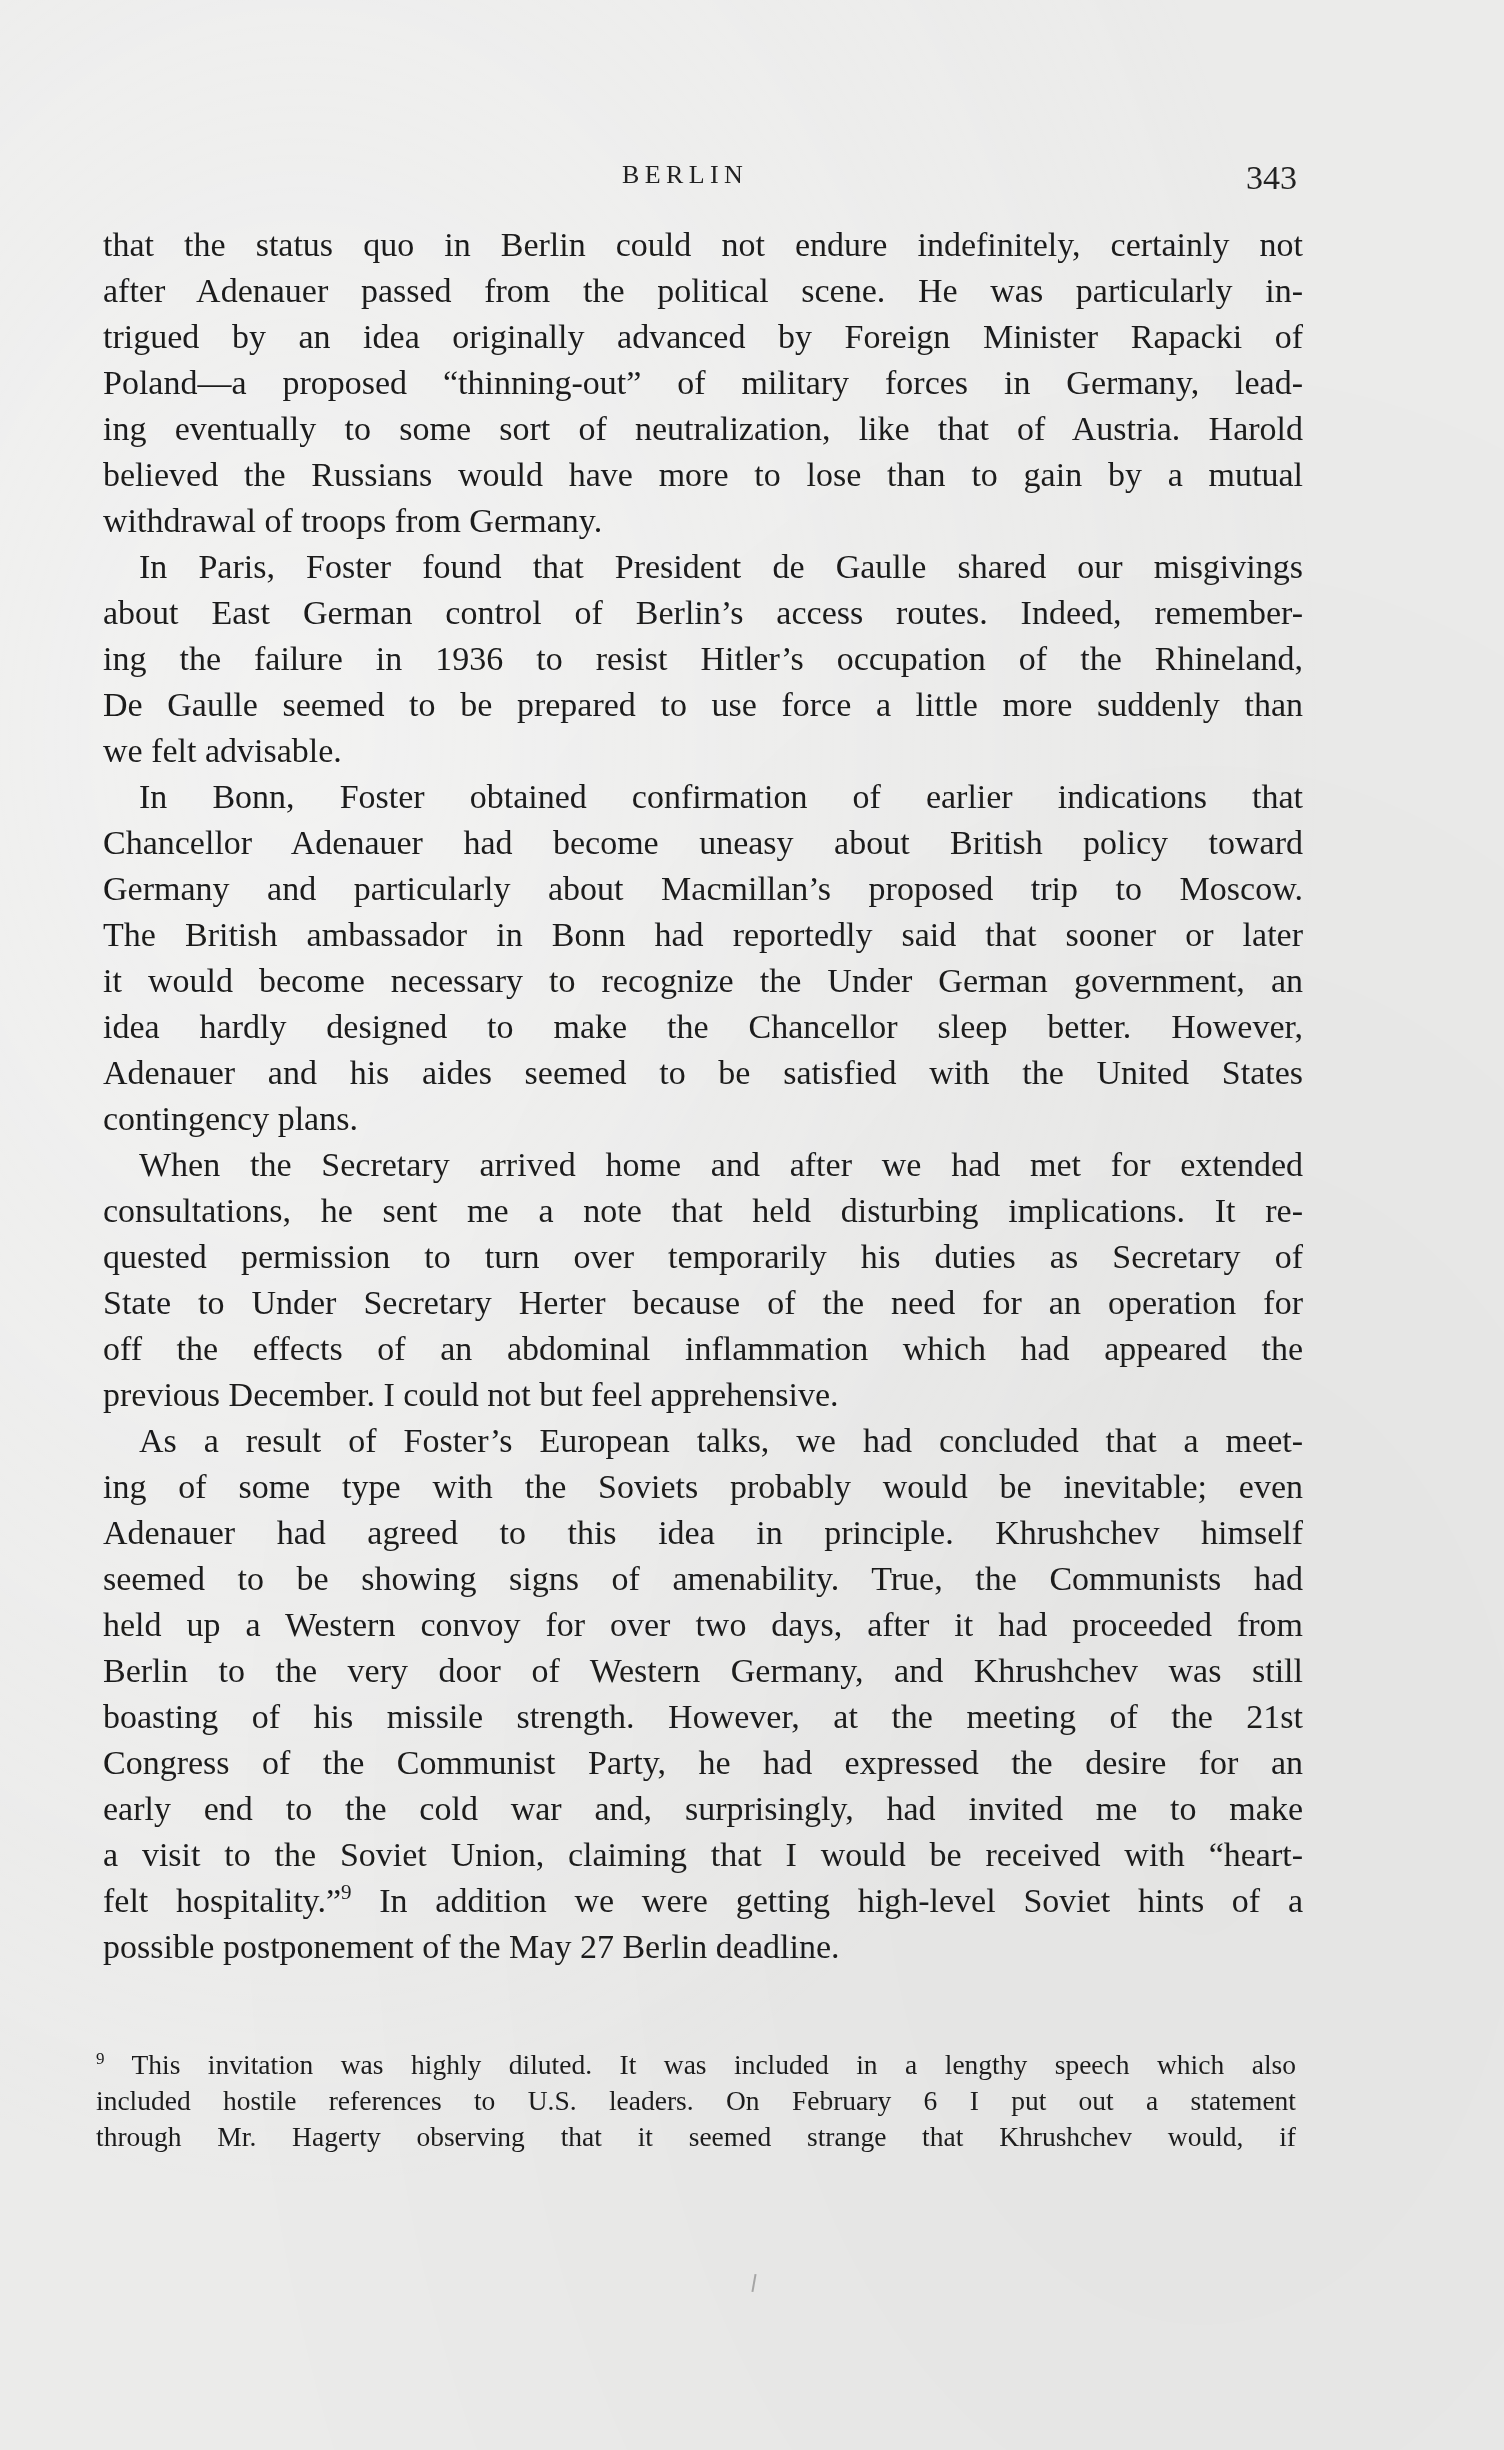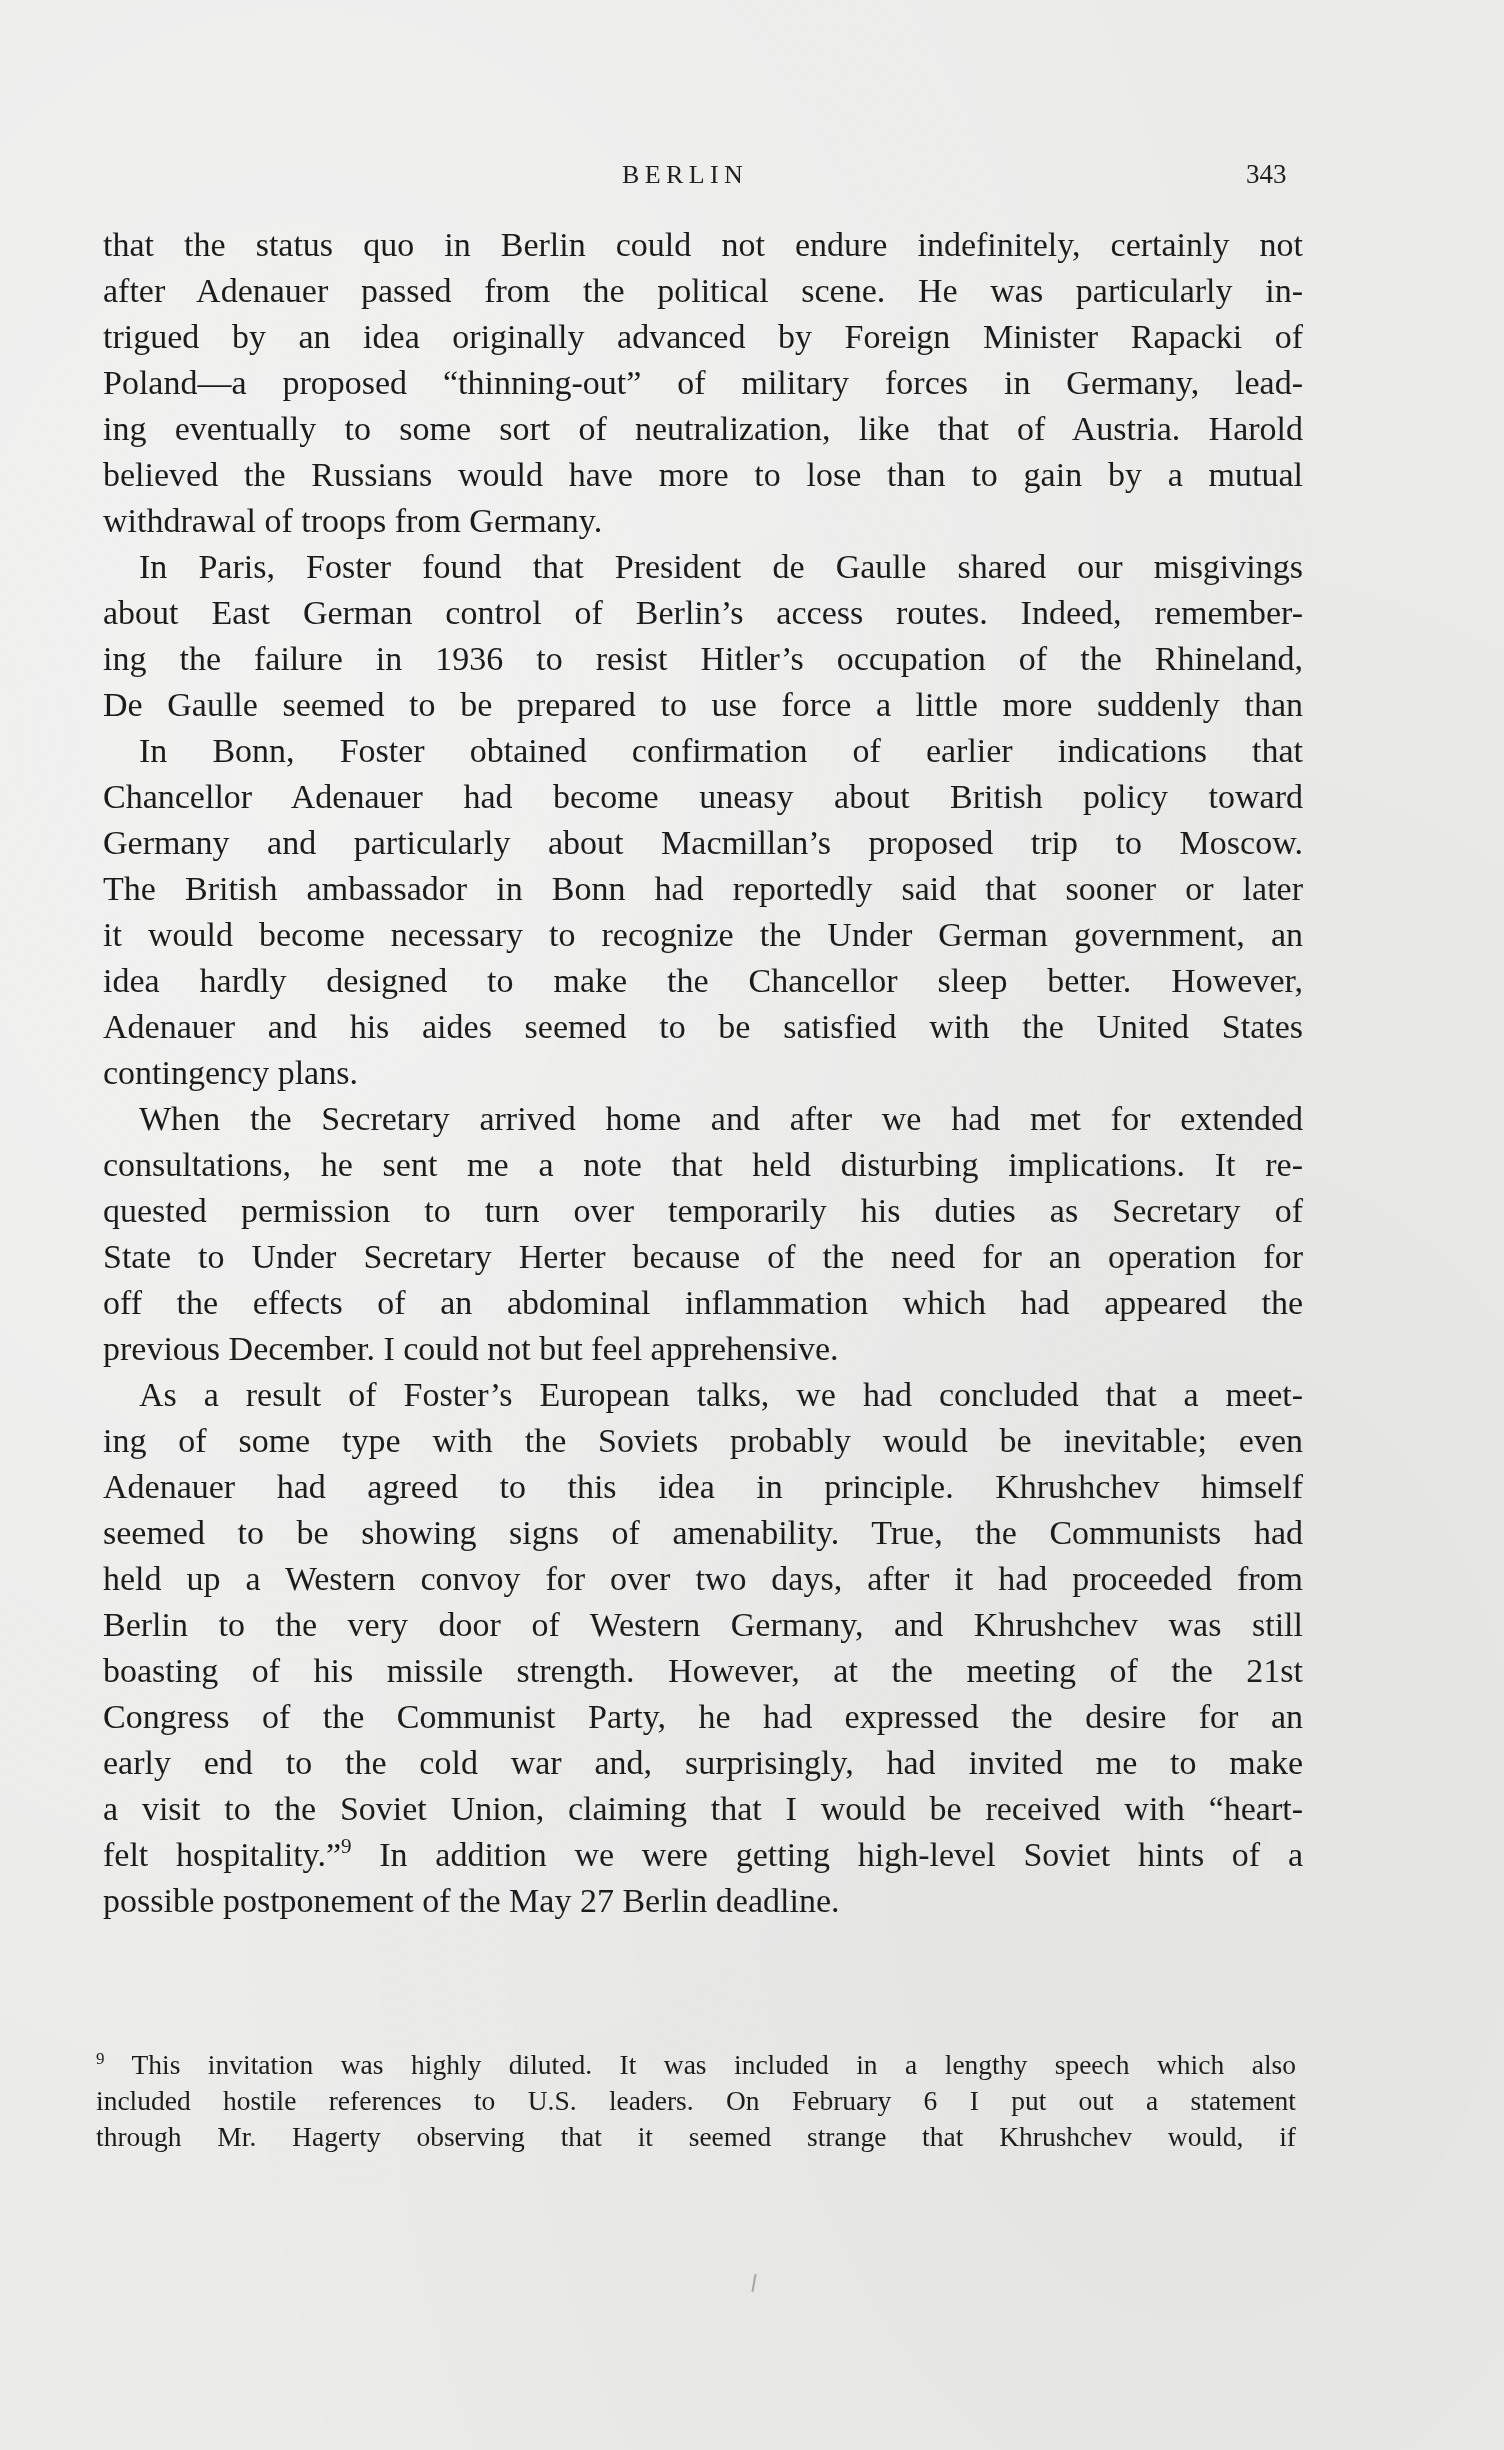--- a/index.html
+++ b/index.html
@@ -29,21 +29,21 @@
       left: 622px;
       top: 160px;
       font-size: 26px;
       letter-spacing: 5.4px;
       color: #222;
     }
     .page-number {
       position: absolute;
       left: 1246px;
       top: 159px;
-      font-size: 27px;
+      font-size: 34px;
       color: #222;
     }
     .body-text {
       position: absolute;
       left: 103px;
       top: 222px;
       width: 1200px;
       font-size: 34px;
       line-height: 46px;
     }
@@ -106,20 +106,21 @@
       <span class="line">after Adenauer passed from the political scene. He was particularly in-</span>
       <span class="line">trigued by an idea originally advanced by Foreign Minister Rapacki of</span>
       <span class="line">Poland—a proposed “thinning-out” of military forces in Germany, lead-</span>
       <span class="line">ing eventually to some sort of neutralization, like that of Austria. Harold</span>
       <span class="line">believed the Russians would have more to lose than to gain by a mutual</span>
       <span class="line last">withdrawal of troops from Germany.</span>
       <span class="line indent">In Paris, Foster found that President de Gaulle shared our misgivings</span>
       <span class="line">about East German control of Berlin’s access routes. Indeed, remember-</span>
       <span class="line">ing the failure in 1936 to resist Hitler’s occupation of the Rhineland,</span>
       <span class="line">De Gaulle seemed to be prepared to use force a little more suddenly than</span>
+      <span class="line last">we felt advisable.</span>
       <span class="line indent">In Bonn, Foster obtained confirmation of earlier indications that</span>
       <span class="line">Chancellor Adenauer had become uneasy about British policy toward</span>
       <span class="line">Germany and particularly about Macmillan’s proposed trip to Moscow.</span>
       <span class="line">The British ambassador in Bonn had reportedly said that sooner or later</span>
       <span class="line">it would become necessary to recognize the Under German government, an</span>
       <span class="line">idea hardly designed to make the Chancellor sleep better. However,</span>
       <span class="line">Adenauer and his aides seemed to be satisfied with the United States</span>
       <span class="line last">contingency plans.</span>
       <span class="line indent">When the Secretary arrived home and after we had met for extended</span>
       <span class="line">consultations, he sent me a note that held disturbing implications. It re-</span>

